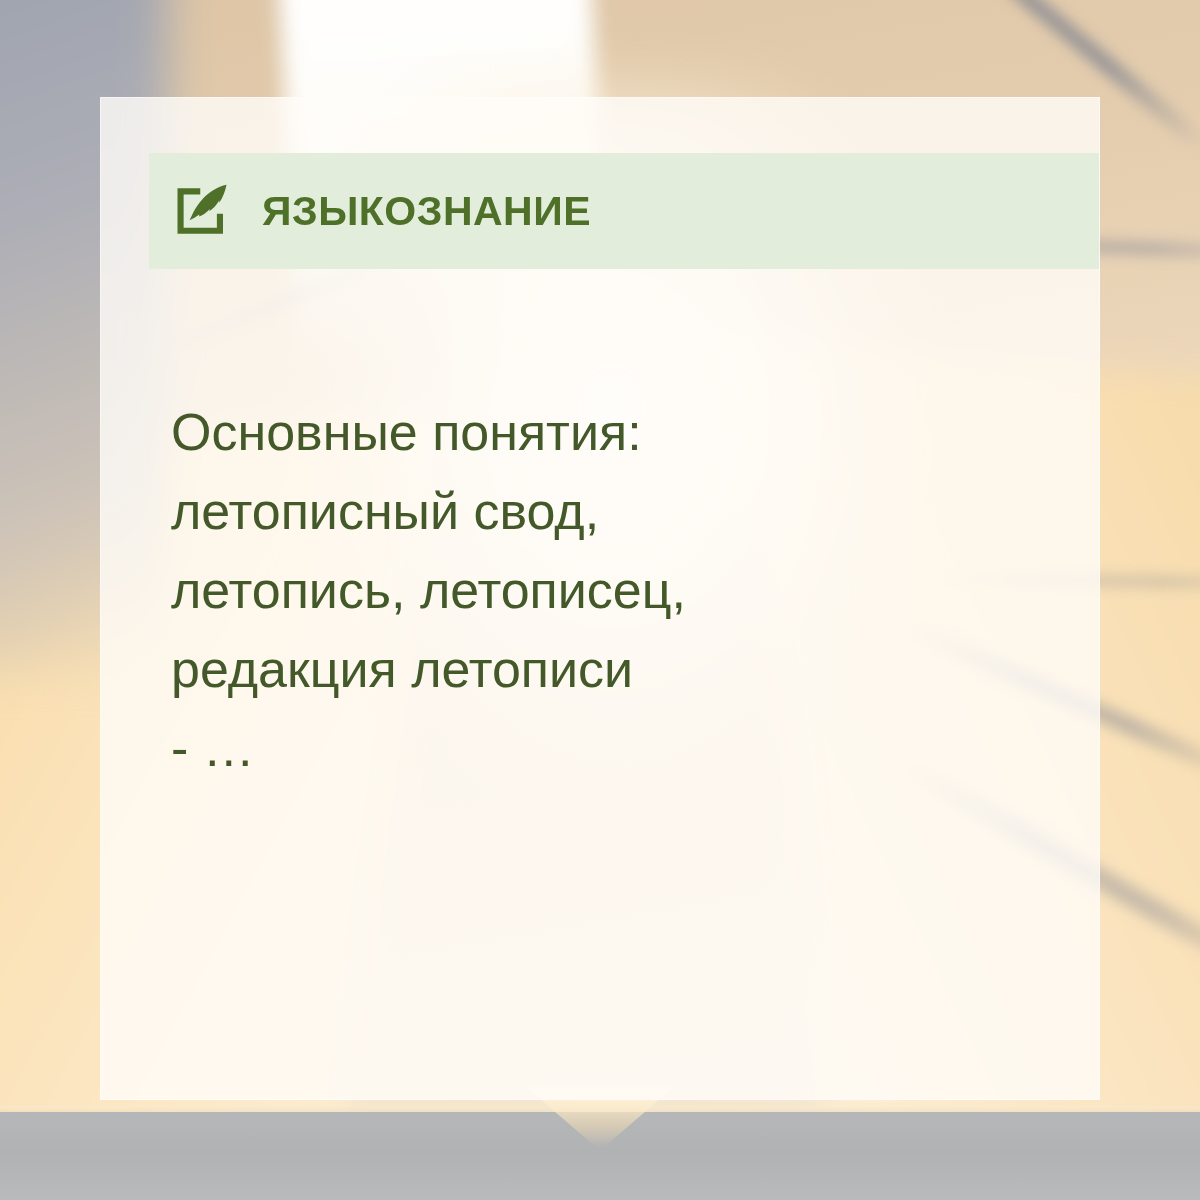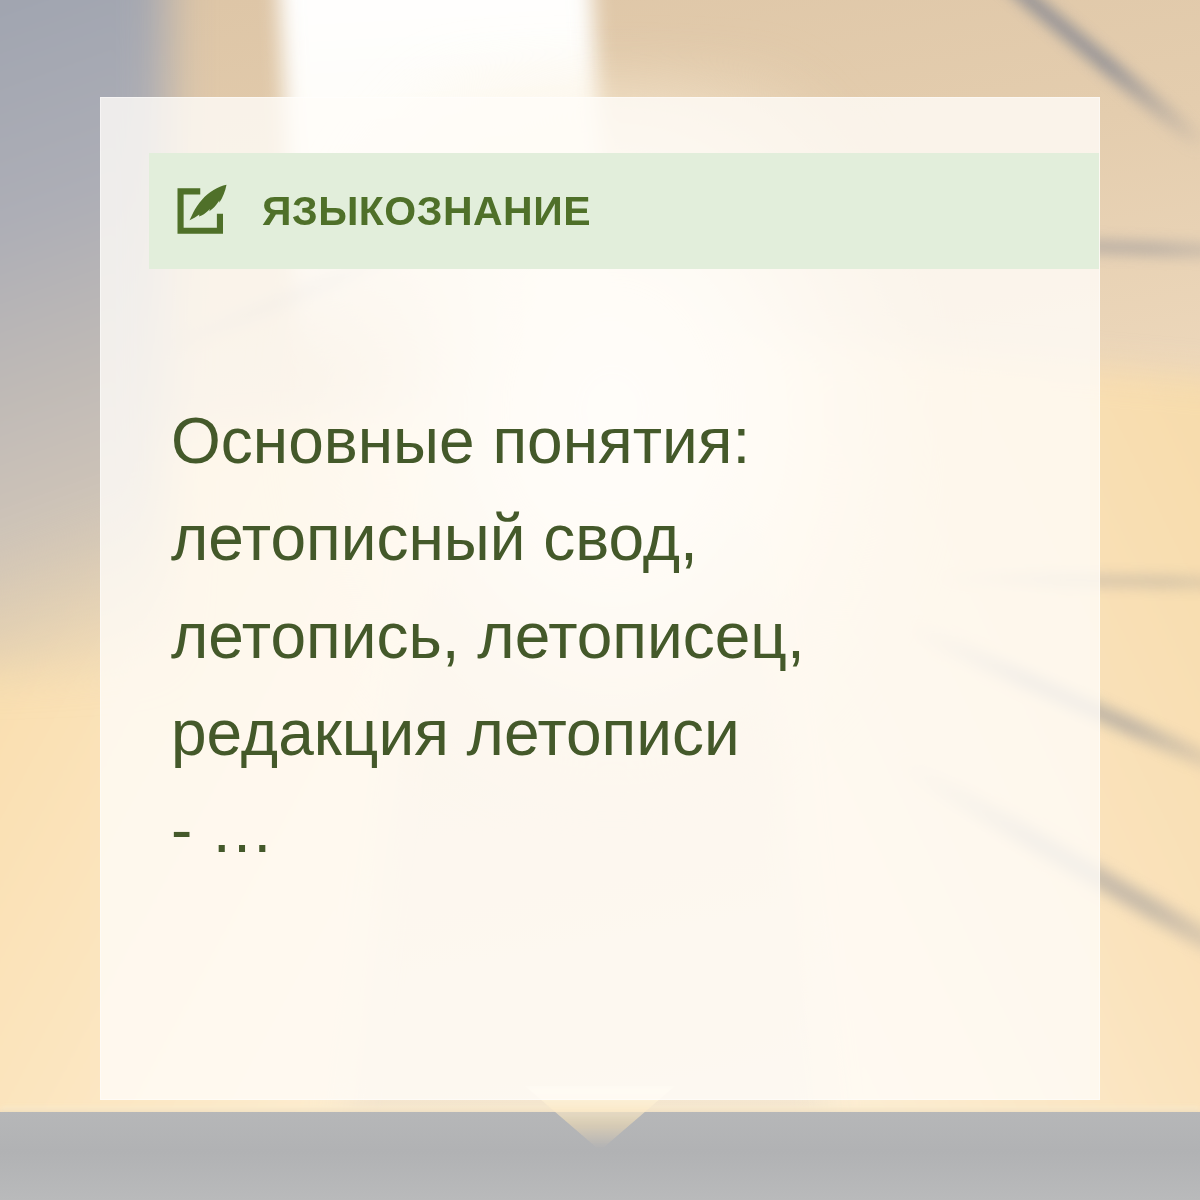--- a/index.html
+++ b/index.html
@@ -145,21 +145,21 @@
     color:#4f7029;
     line-height:1;
     white-space:nowrap;
   }
 
   
   .headline{
     position:absolute;
     left:70px; top:295px;
     width:880px;
-    font-size:64px;
+    font-size:52px;
     line-height:1.52;
     color:#44592a;
     font-weight:normal;
     white-space:pre-line;
     letter-spacing:0px;
   }
 
   
   .watermark{
     position:absolute;

